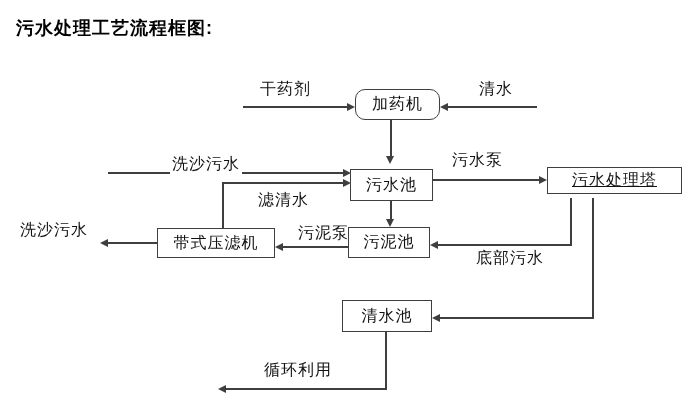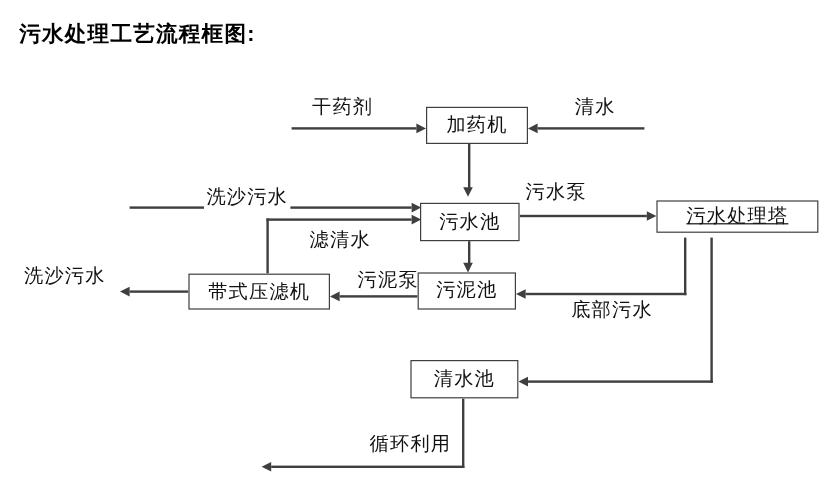--- a/index.html
+++ b/index.html
@@ -20,21 +20,21 @@
   .vline{position:absolute;width:2px;background:#3f3f3f;z-index:1;}
   .arr{position:absolute;width:0;height:0;z-index:2;}
   .arr-r{border-top:4px solid transparent;border-bottom:4px solid transparent;border-left:8px solid #3f3f3f;}
   .arr-l{border-top:4px solid transparent;border-bottom:4px solid transparent;border-right:8px solid #3f3f3f;}
   .arr-d{border-left:4px solid transparent;border-right:4px solid transparent;border-top:8px solid #3f3f3f;}
   .lbl{
     position:absolute;font-size:16px;letter-spacing:1px;white-space:nowrap;
     background:#fff;padding:0 2px;z-index:2;color:#111;text-align:right;
   }
   
-  .b-dosing{left:355px;top:89px;width:85px;height:31px;}
+  .b-dosing{left:355px;top:89px;width:85px;height:31px;border-radius:10px;}
   .b-sewage{left:350px;top:169px;width:83px;height:32px;}
   .b-tower{left:547px;top:167px;width:135px;height:27px;text-decoration:underline;}
   .b-press{left:157px;top:228px;width:118px;height:30px;}
   .b-sludge{left:348px;top:227px;width:82px;height:31px;}
   .b-clean{left:342px;top:300px;width:90px;height:32px;}
 </style>
 </head>
 <body>
 
 <div class="canvas">
@@ -63,21 +63,21 @@
   <div class="arr arr-r" style="left:343px;top:169px;"></div>
   <div class="lbl" style="left:170px;top:154px;">洗沙污水</div>
 
   <div class="vline" style="left:222px;top:182px;height:46px;"></div>
   <div class="hline" style="left:222px;top:182px;width:121px;"></div>
   <div class="arr arr-r" style="left:343px;top:179px;"></div>
   <div class="lbl" style="left:256px;top:190px;">滤清水</div>
 
   <div class="hline" style="left:433px;top:179px;width:106px;"></div>
   <div class="arr arr-r" style="left:539px;top:176px;"></div>
-  <div class="lbl" style="left:436px;top:150px;">污水泵</div>
+  <div class="lbl" style="left:450px;top:150px;">污水泵</div>
 
   <div class="vline" style="left:390px;top:196px;height:24px;"></div>
   <div class="arr arr-d" style="left:386px;top:219px;"></div>
 
   <div class="vline" style="left:570px;top:198px;height:48px;"></div>
   <div class="hline" style="left:438px;top:244px;width:134px;"></div>
   <div class="arr arr-l" style="left:430px;top:241px;"></div>
   <div class="lbl" style="left:474px;top:220px;margin-top:28px;">底部污水</div>
 
   <div class="hline" style="left:283px;top:246px;width:65px;"></div>
@@ -88,15 +88,15 @@
   <div class="arr arr-l" style="left:100px;top:239px;"></div>
   <div class="lbl" style="left:18px;top:220px;">洗沙污水</div>
 
   <div class="vline" style="left:592px;top:198px;height:121px;"></div>
   <div class="hline" style="left:440px;top:317px;width:154px;"></div>
   <div class="arr arr-l" style="left:432px;top:314px;"></div>
 
   <div class="vline" style="left:385px;top:332px;height:58px;"></div>
   <div class="hline" style="left:226px;top:388px;width:161px;"></div>
   <div class="arr arr-l" style="left:218px;top:385px;"></div>
-  <div class="lbl" style="left:262px;top:360px;margin-left:44px;">循环利用</div>
+  <div class="lbl" style="left:262px;top:360px;">循环利用</div>
 
 </div>
 
 </body></html>

